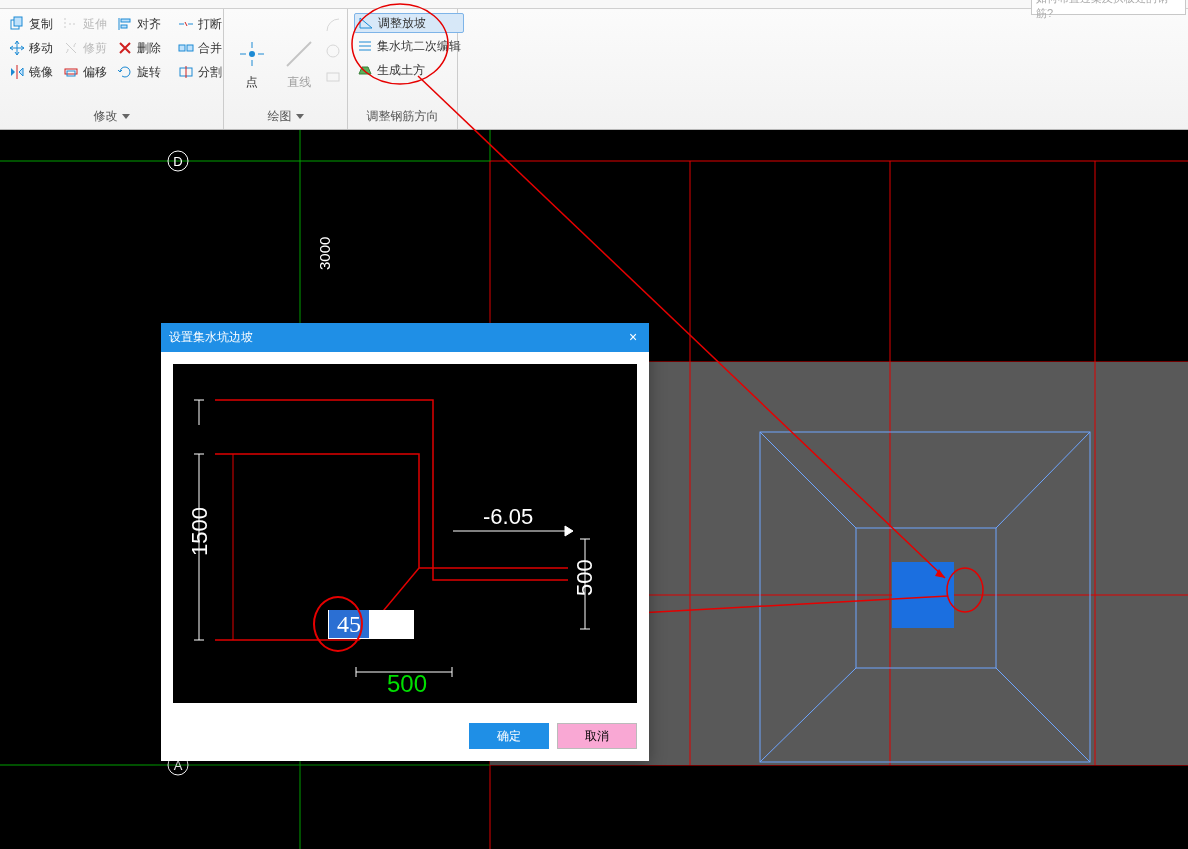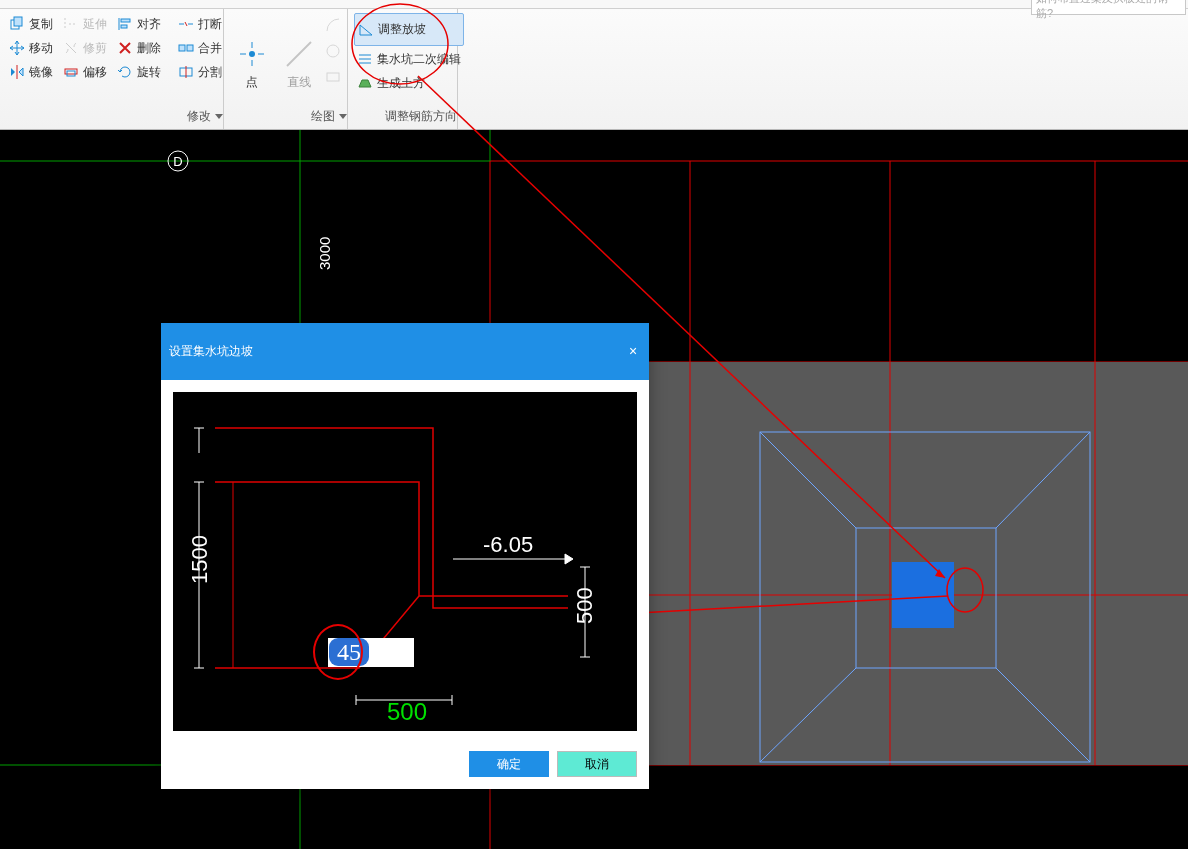--- a/index.html
+++ b/index.html
@@ -4,43 +4,43 @@
 <style>
   * { box-sizing: border-box; margin: 0; padding: 0; font-family: "Microsoft YaHei", Arial, sans-serif; }
   body { width: 1188px; height: 849px; overflow: hidden; background: #f0f0f0; position: relative; }
 
   .titlebar { height: 9px; background: #f8f8f8; border-bottom: 1px solid #d0d0d0; position: relative; }
   .searchbox { position: absolute; right: 2px; top: -3px; width: 155px; height: 18px; border: 1px solid #c8c8c8; font-size: 11px; color: #aaa; padding: 0 4px; background: #fff; display: flex; align-items: center; }
 
   .ribbon { height: 121px; background: linear-gradient(#fbfbfb,#f2f2f2); border-bottom: 1px solid #b8b8b8; display: flex; }
   .panel { border-right: 1px solid #ccc; display: flex; flex-direction: column; }
   .panel-body { flex: 1; display: flex; padding: 4px 6px 0 6px; gap: 4px; }
-  .panel-title { text-align: right; font-size: 12px; color: #555; padding: 2px 0 4px 0; }
+  .panel-title { text-align: center; font-size: 12px; color: #555; padding: 2px 0 4px 0; }
   .panel-title .drop { border-left: 4px solid transparent; border-right: 4px solid transparent; border-top: 5px solid #666; display: inline-block; margin-left: 4px; vertical-align: middle; }
   .btn { display: flex; align-items: center; gap: 4px; font-size: 12px; color: #333; height: 22px; padding: 0 3px; cursor: default; white-space: nowrap; }
   .btn.disabled { color: #bbb; }
-  .btn.highlight { background: #d7e8f8; border: 1px solid #7eb4e8; border-radius: 2px; height: 33px; }
+  .btn.highlight { background: #d7e8f8; border: 1px solid #7eb4e8; border-radius: 2px; height: 20px; }
   .icon { width: 16px; height: 16px; display: inline-block; }
   .col { display: flex; flex-direction: column; gap: 2px; }
   .bigbtn { display: flex; flex-direction: column; align-items: center; justify-content: flex-end; width: 48px; height: 82px; font-size: 12px; color: #333; gap: 4px; }
   .bigbtn .bigicon { width: 32px; height: 32px; display: block; }
 
   .canvas { position: absolute; left: 0; top: 130px; right: 0; bottom: 0; background: #000; }
 
   .dialog { position: absolute; left: 161px; top: 323px; width: 488px; background: #fff; box-shadow: 0 3px 16px rgba(0,0,0,.35); z-index: 30; }
-  .dialog-title { background: #1f8fe6; color: #fff; font-size: 12px; padding: 20px 8px; display: flex; align-items: center; justify-content: space-between; }
+  .dialog-title { background: #1f8fe6; color: #fff; font-size: 12px; padding: 6px 8px; display: flex; align-items: center; justify-content: space-between; }
   .close-x { width: 16px; height: 16px; color: #fff; font-size: 14px; text-align: center; line-height: 14px; cursor: default; }
   .dialog-body { padding: 12px; }
   .preview { height: 339px; background: #000; position: relative; }
   .dialog-footer { display: flex; justify-content: flex-end; gap: 8px; padding: 8px 12px 12px 28px; }
-  .dlg-btn { width: 80px; height: 26px; font-size: 12px; display: flex; align-items: center; justify-content: center; border: 1px solid #bbb; background: #5eead4; cursor: default; }
+  .dlg-btn { width: 80px; height: 26px; font-size: 12px; display: flex; align-items: center; justify-content: center; border: 1px solid #bbb; background: #f9a8d4; cursor: default; }
   .dlg-btn.primary { background: #1f8fe6; color: #fff; border-color: #1f8fe6; }
 
   .badge-input { position: absolute; left: 155px; top: 246px; width: 86px; height: 29px; background: #fff; }
-  .badge-input .val { position: absolute; left: 1px; top: 0; width: 40px; height: 28px; background: #2b6fd3; color: #fff; font-family: "Times New Roman", serif; font-size: 24px; text-align: center; display:flex; align-items:center; justify-content:center;border-radius:9px; }
+  .badge-input .val { position: absolute; left: 1px; top: 0; width: 40px; height: 28px; background: #2b6fd3; color: #fff; font-family: "Times New Roman", serif; font-size: 24px; text-align: center; display:flex; align-items:center; justify-content:center; }
 
   .annot { position: absolute; pointer-events: none; }
   .circle-red { border: 2px solid #e60000; border-radius: 50%; position: absolute; }
 </style>
 </head>
 <body>
 
 <div class="titlebar">
   <div class="searchbox">
     <span>如何布置过梁及拱板处的钢筋?</span>

